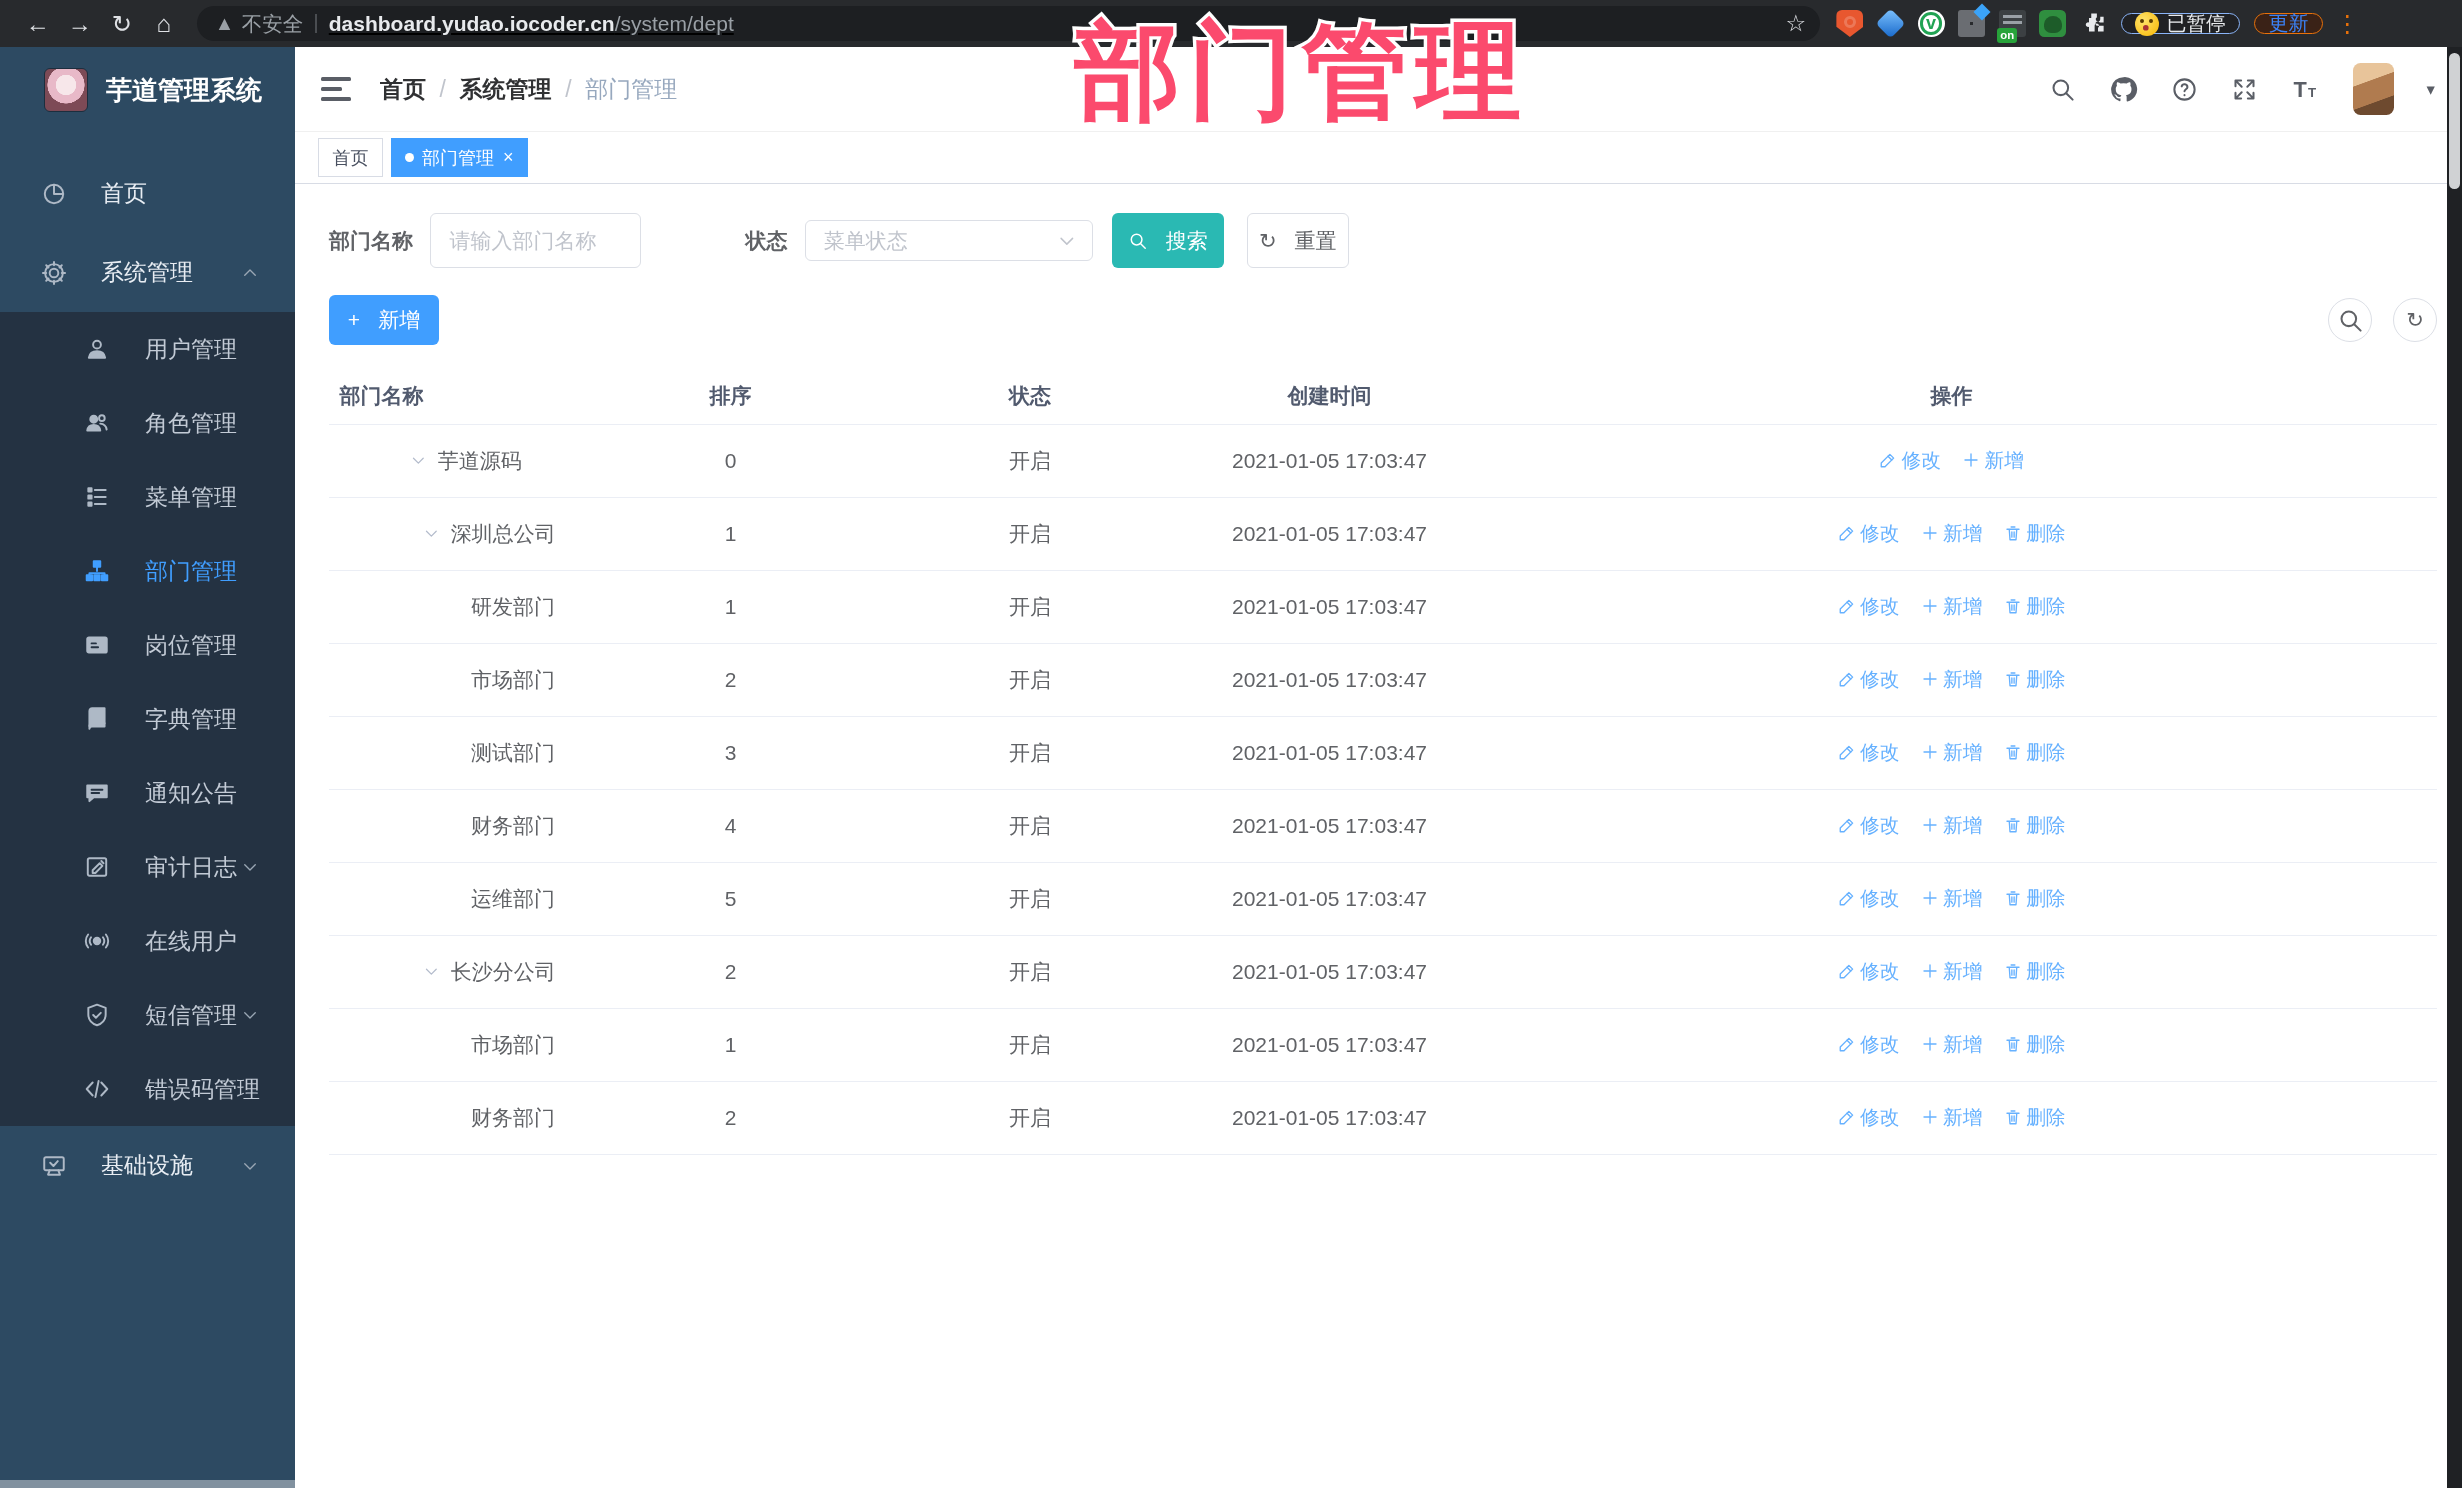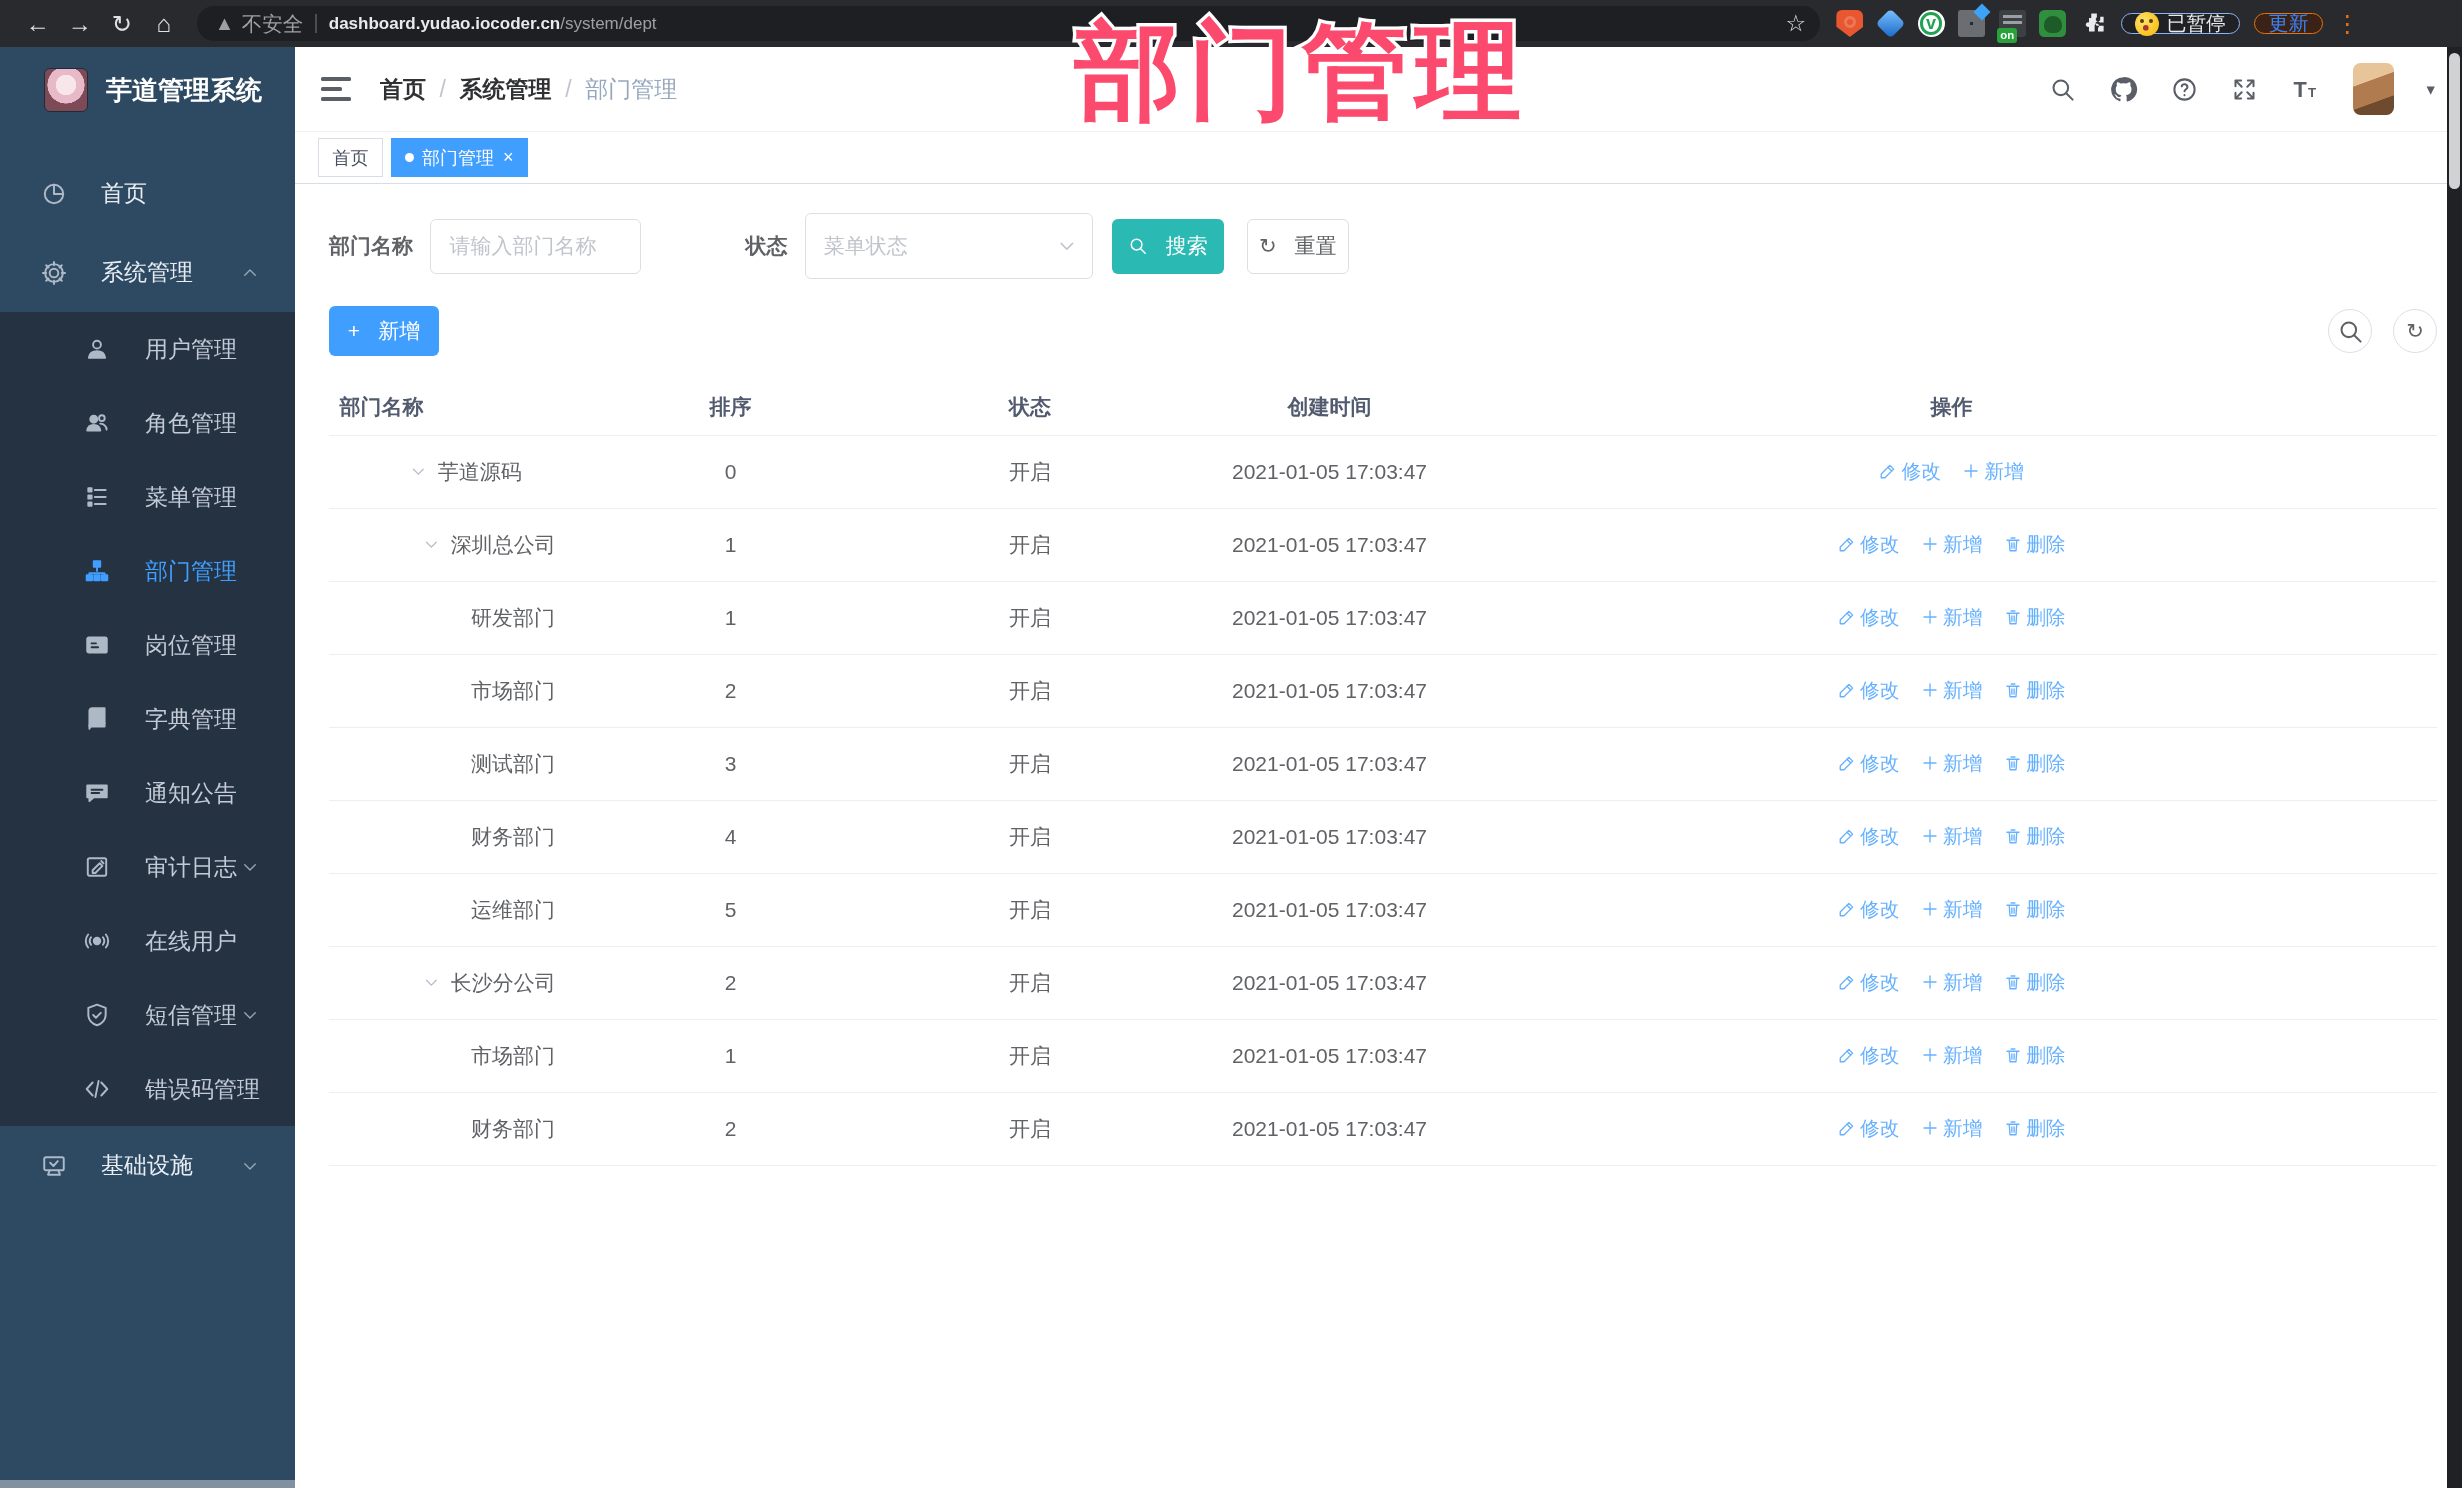--- a/index.html
+++ b/index.html
@@ -6,21 +6,21 @@
   html,body { width:2462px; height:1488px; overflow:hidden; }
   body { font-family:"Liberation Sans","DejaVu Sans",sans-serif; font-size:21px; background:#fff; position:relative; }
 
   
   .browser-bar { height:47px; background:#282a2d; display:flex; align-items:center; padding:0 10.6px 0 16.7px; position:relative; z-index:5; }
   .nav-ico { color:#dfe1e5; font-size:24px; width:42px; text-align:center; flex:0 0 auto; cursor:pointer; }
   .omnibox { height:35px; background:#1d1f22; border-radius:17.4px; flex:0 0 auto; width:1623px; margin-left:12px; display:flex; align-items:center; padding:0 13.6px 0 18px; }
   .omni-warn { color:#9aa0a6; font-size:19.7px; margin-right:7.6px; }
   .omni-sec { color:#9aa0a6; font-size:20.5px; margin-right:12px; }
   .omni-div { width:1.5px; height:19.7px; background:#4a4d51; margin-right:12px; }
-  .omni-url { font-size:17px; white-space:nowrap; }
+  .omni-url { font-size:21px; white-space:nowrap;text-decoration:underline; }
   .omni-url .dom { color:#e8eaed; }
   .omni-url .path { color:#9aa0a6; }
   .omni-star { margin-left:auto; color:#dfe1e5; font-size:23px; }
   .ext-row { display:flex; align-items:center; gap:13.6px; margin-left:16.7px; }
   .ext-ico { width:27px; height:27px; border-radius:6px; position:relative; flex:0 0 auto; }
   .ext-ublock { background:#e8572f; clip-path:polygon(0 0,100% 0,100% 62%,50% 100%,0 62%); }
   .ext-ublock:after { content:""; position:absolute; inset:6px 7.6px 9px 7.6px; border-radius:50%; border:3px solid #fff3; }
   .ext-gem { background:linear-gradient(135deg,#7ec3ff,#1667c9); transform:rotate(45deg); width:21px; height:21px; border-radius:4.5px; margin:0 3px; }
   .ext-green { background:#fff; border-radius:50%; display:flex; align-items:center; justify-content:center; color:#21a353; font-weight:bold; font-size:18px; }
   .ext-green:after { content:""; position:absolute; inset:2.3px; border:3px solid #21a353; border-radius:50%; }
@@ -77,21 +77,21 @@
   .tabbar { height:52px; border-bottom:1.5px solid #d8dce5; display:flex; align-items:center; padding-left:23px; gap:7.6px; background:#fff; }
   .tag { height:39px; display:inline-flex; align-items:center; padding:0 13.6px; border:1.5px solid #d8dce5; background:#fff; color:#495060; font-size:18px; cursor:pointer; gap:7.6px; }
   .tag.active { background:#409eff; border-color:#409eff; color:#fff; }
   .tag .dot { width:9px; height:9px; border-radius:50%; background:#fff; }
   .tag .x { font-size:18px; margin-left:1.5px; }
 
   .content { flex:1; padding:29px 25px 0 34px; position:relative; }
   .filter-row { display:flex; align-items:center; }
   .f-label { font-weight:bold; color:#606266; margin-right:17.4px; }
   .inp { width:211px; height:55px; border:1.5px solid #dcdfe6; border-radius:6px; display:flex; align-items:center; padding:0 18px; color:#c0c4cc; background:#fff; margin-right:104px; }
-  .sel { width:288px; height:66px; border:1.5px solid #dcdfe6; border-radius:6px; display:flex; align-items:center; padding:0 15px 0 18px; color:#c0c4cc; background:#fff; margin-right:19px; }
+  .sel { width:288px; height:41px; border:1.5px solid #dcdfe6; border-radius:6px; display:flex; align-items:center; padding:0 15px 0 18px; color:#c0c4cc; background:#fff; margin-right:19px; }
   .sel .caret { margin-left:auto; color:#c0c4cc; display:flex; }
   .btn { height:55px; border-radius:6px; display:inline-flex; align-items:center; justify-content:center; gap:18px; font-size:21px; cursor:pointer; border:1.5px solid transparent; }
   .btn-search { background:#2ab9b3; color:#fff; width:112px; margin-right:23px; }
   .btn-reset { background:#fff; color:#606266; border-color:#dcdfe6; width:102px; }
   .toolbar-row { margin-top:27px; display:flex; align-items:center; }
   .btn-add { background:#409eff; color:#fff; width:110px; height:50px; }
   .tool-circles { margin-left:auto; display:flex; gap:21px; }
   .circle-btn { width:44px; height:44px; border-radius:50%; border:1.5px solid #dcdfe6; display:flex; align-items:center; justify-content:center; color:#606266; cursor:pointer; background:#fff; }
 
   table.grid { width:100%; border-collapse:collapse; margin-top:23px; table-layout:fixed; }

